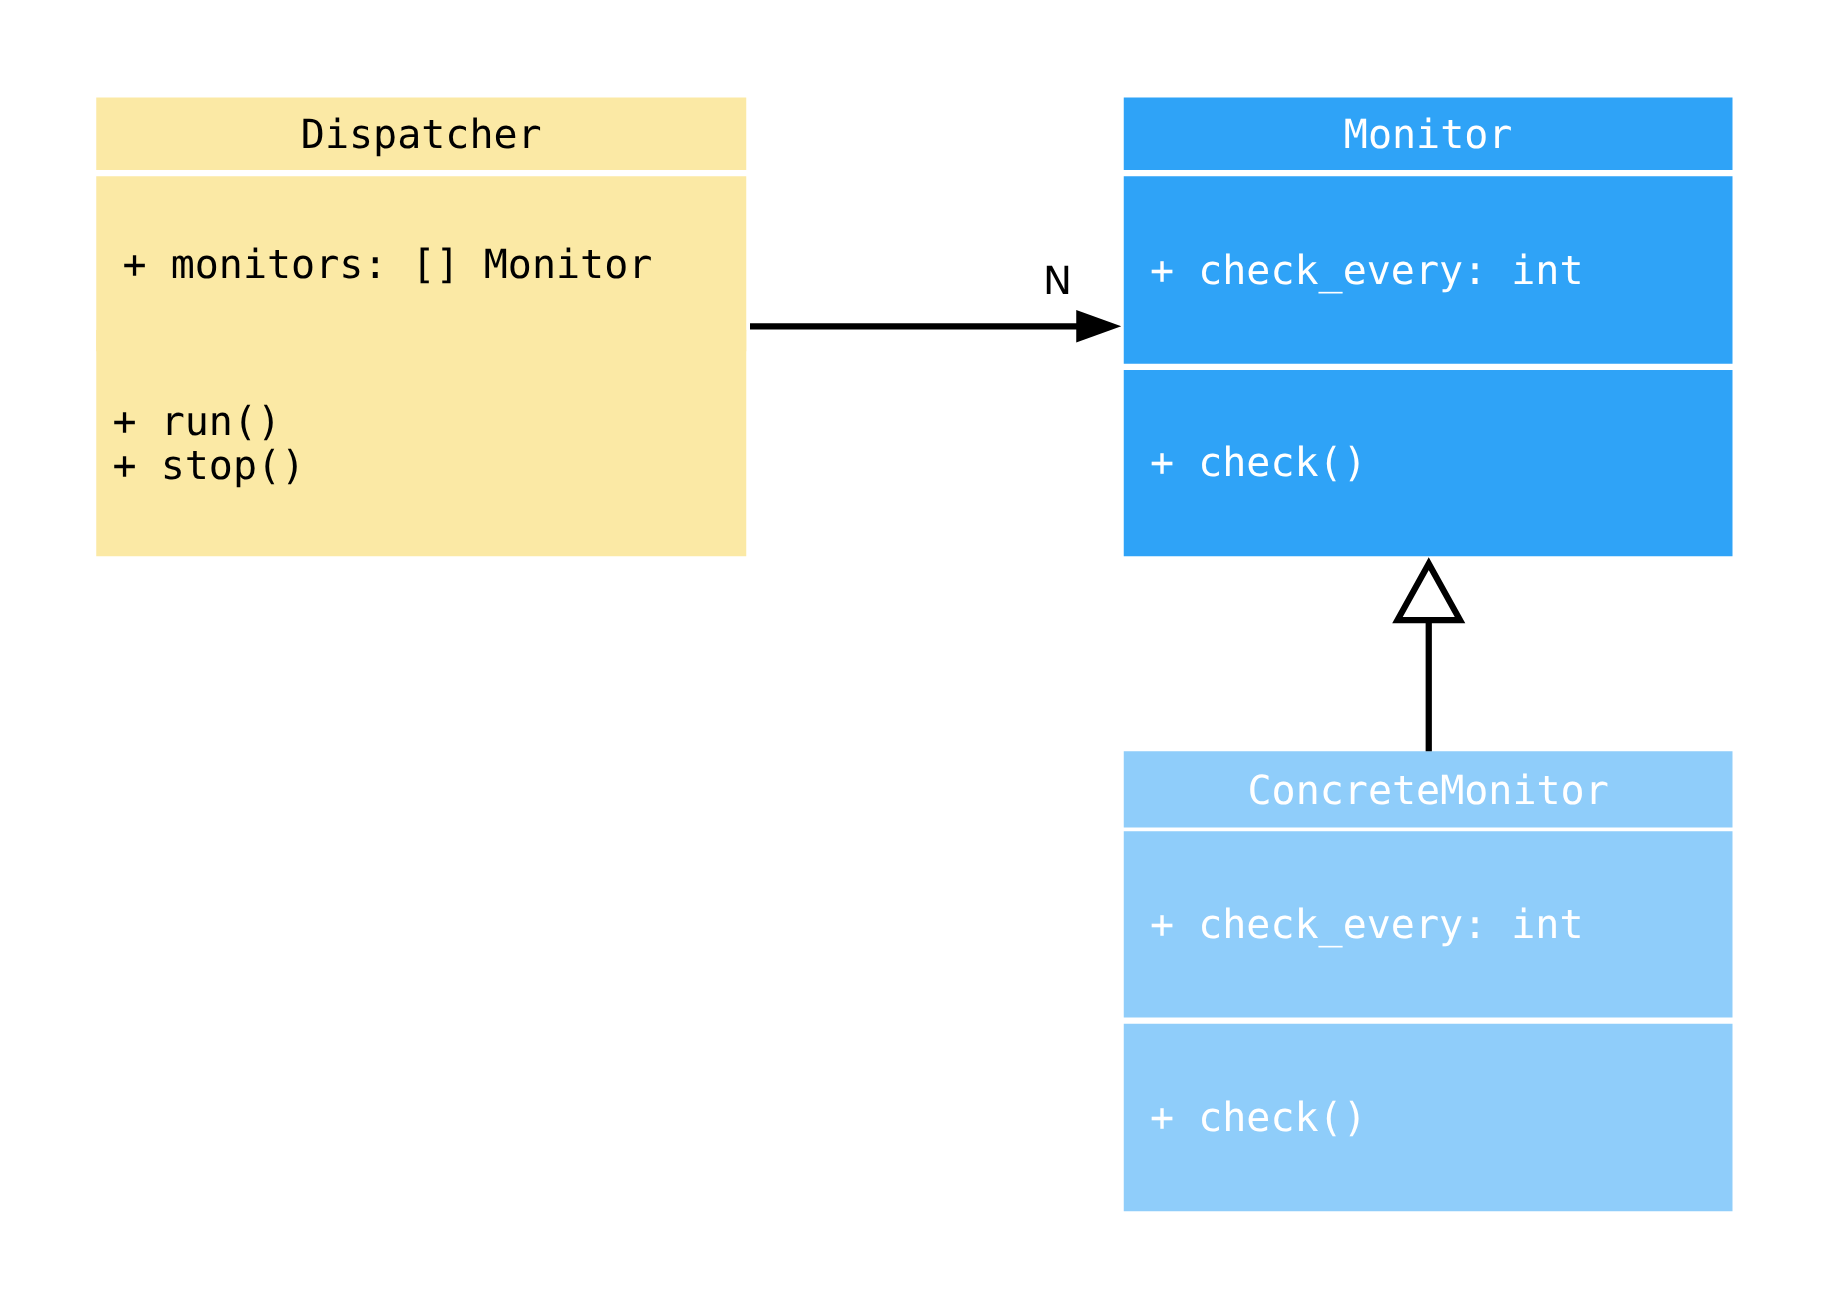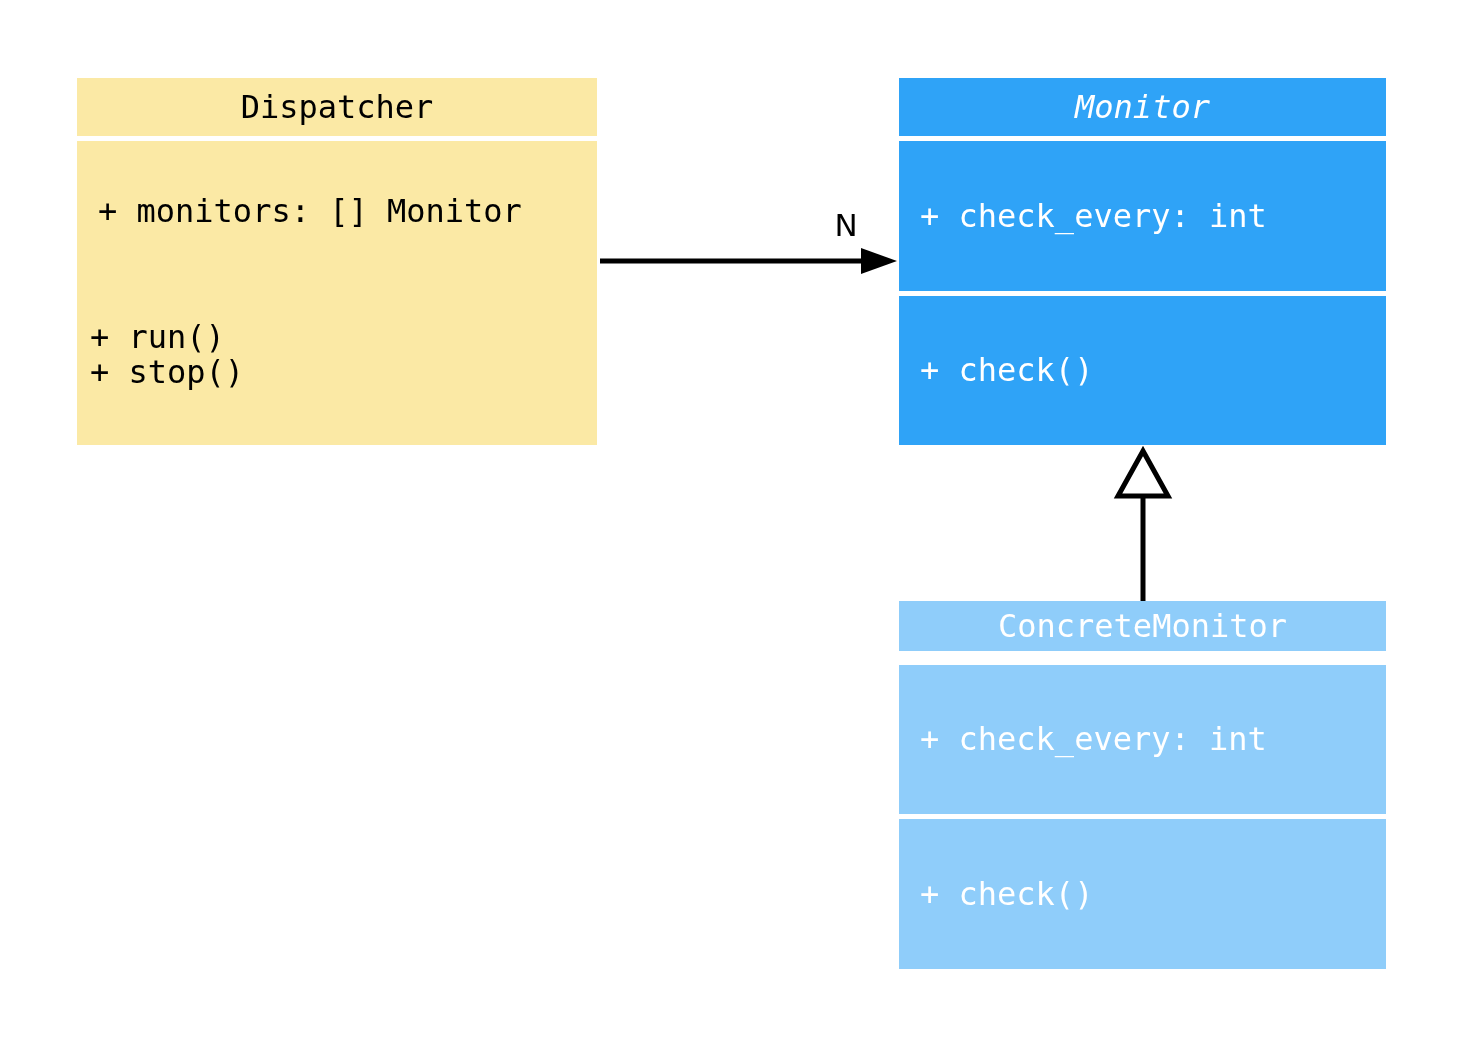--- a/index.html
+++ b/index.html
@@ -20,21 +20,21 @@
     position: absolute;
     left: 0; right: 0;
     display: flex;
   }
 
   .sec.title {
     align-items: center;
     justify-content: center;
     font-size: 32px;
   }
-  .sec.title.abstract { font-style: italic; }
+  .sec.title.abstract { }
 
   .sec.body {
     flex-direction: column;
     justify-content: center;
     padding-left: 21px;
     font-size: 32px;
   }
   .line { line-height: 35px; white-space: pre; }
 
   
@@ -44,21 +44,21 @@
   #cls-dispatcher .methods { top: 186px; height: 181px; }
 
   
   #cls-monitor { left: 899px; top: 78px; width: 487px; height: 367px; }
   #cls-monitor .title   { top: 0;     height: 58px;  }
   #cls-monitor .attrs   { top: 63px;  height: 150px; }
   #cls-monitor .methods { top: 218px; height: 149px; }
 
   
   #cls-concrete { left: 899px; top: 601px; width: 487px; height: 368px; }
-  #cls-concrete .title   { top: 0;     height: 50px; text-align: right;  }
+  #cls-concrete .title   { top: 0;     height: 61px; text-align: right;  }
   #cls-concrete .attrs   { top: 64px;  height: 149px; }
   #cls-concrete .methods { top: 218px; height: 150px; }
 
   .rel-svg {
     position: absolute;
     left: 0; top: 0;
     width: 1463px; height: 1048px;
     pointer-events: none;
   }
 

